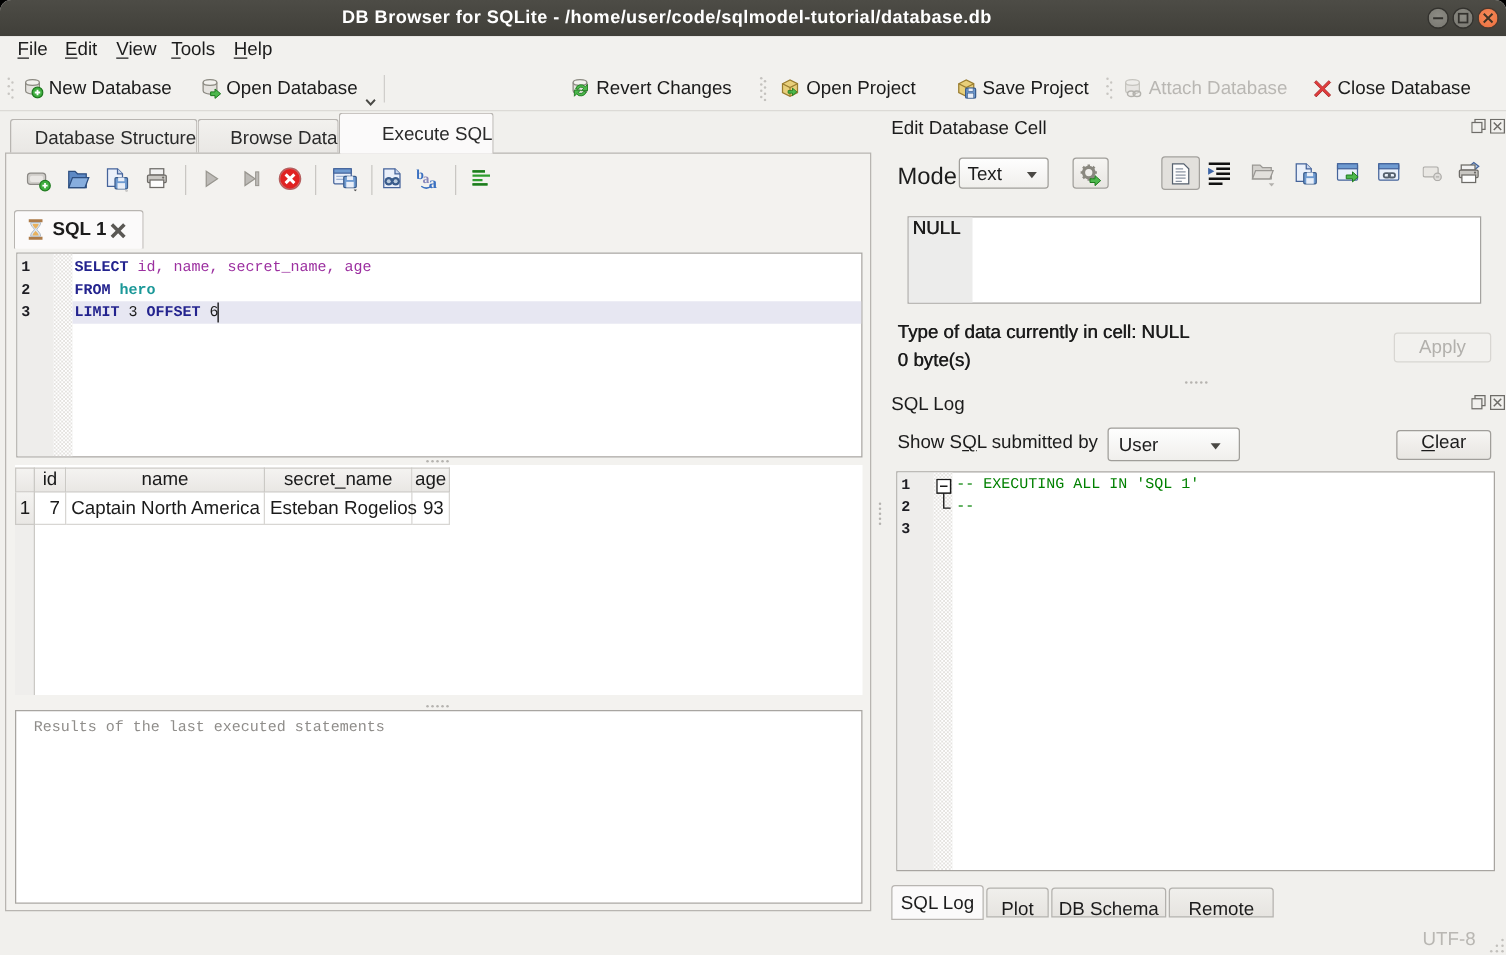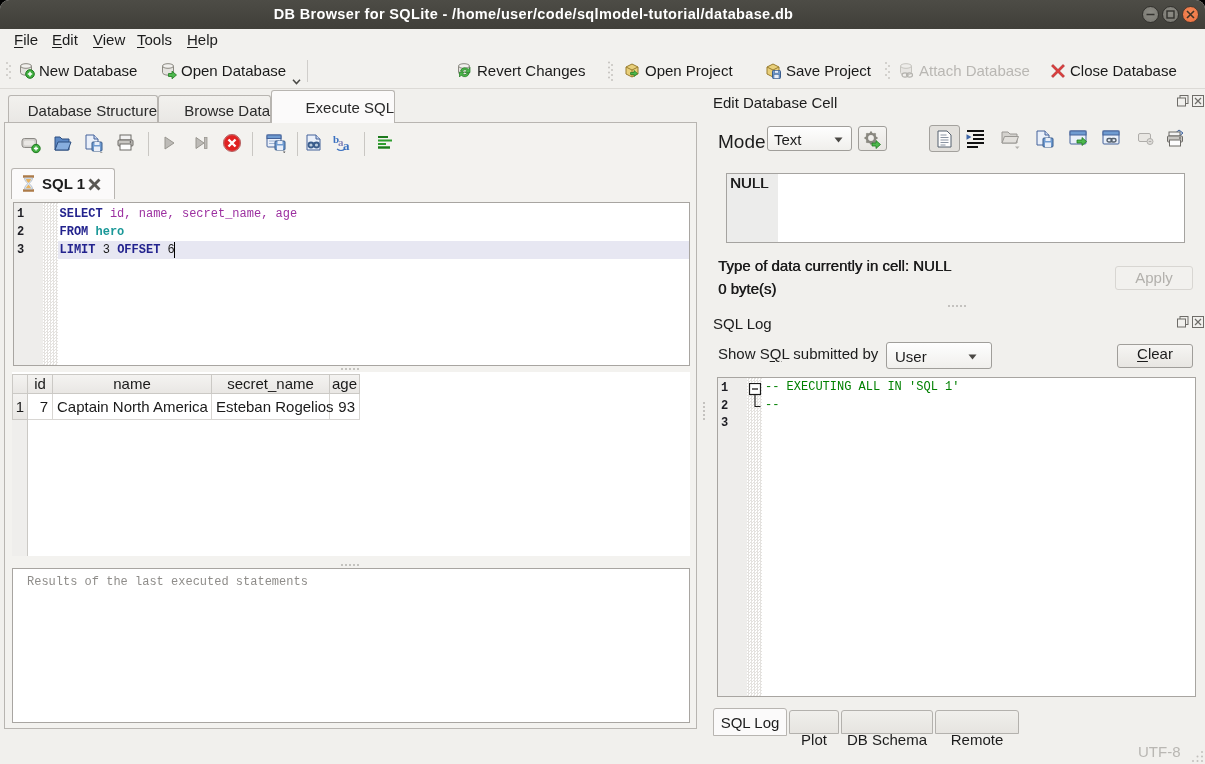--- a/index.html
+++ b/index.html
@@ -41,21 +41,21 @@
     box-sizing:border-box;padding:4px 4px 0 4px;white-space:nowrap;}
   .rnum{background:linear-gradient(#f4f3f1,#e9e7e4);border:1px solid #cbc9c5;border-top:none;
     box-sizing:border-box;text-align:center;padding-top:4px;}
   .combo{background:linear-gradient(#fefefe,#f0efec);border:1px solid #a09e9a;border-radius:3px;
     box-sizing:border-box;font-size:15px;color:#1c1c1c;}
   .btn{background:linear-gradient(#f6f5f3,#e8e6e2);border:1px solid #a09e9a;border-radius:3px;
     box-sizing:border-box;}
   .checker{background-image:conic-gradient(#e4e2df 25%,#ffffff 25% 50%,#e4e2df 50% 75%,#ffffff 75%);
     background-size:3px 3px;}
   .btab{top:710px;height:24px;background:linear-gradient(#f0efec,#e6e4e0);border:1px solid #b3b1ad;
-    border-radius:3px 3px 0 0;box-sizing:border-box;text-align:center;font-size:15px;color:#1c1c1c;padding-top:20px;}
+    border-radius:3px 3px 0 0;box-sizing:border-box;text-align:center;font-size:15px;color:#1c1c1c;padding-top:8px;}
 </style>
 </head>
 <body>
 <div id="win">
   <div class="abs" id="titlebar"></div>
   <div class="abs" id="titletext">DB Browser for SQLite - /home/user/code/sqlmodel-tutorial/database.db</div>
   <div class="abs winbtn" style="left:1142px;background:radial-gradient(circle at 50% 40%,#8d8c85,#77766f);border:1px solid #33322e;">
     <svg width="15" height="15">
         <line x1="3.5" y1="7.5" x2="11.5" y2="7.5" stroke="#33322e" stroke-width="1.6"></line>
       </svg></div>
@@ -322,21 +322,21 @@
   <div class="abs docktitle" style="left:713px;top:94px;">Edit Database Cell</div>
   <svg class="abs" style="left:1177px;top:95px;" width="12" height="12">
       <rect x="3" y="0.5" width="8" height="8" fill="none" stroke="#6e6c68"></rect>
       <rect x="0.5" y="3" width="8" height="8" fill="#f1f0ed" stroke="#6e6c68"></rect>
     </svg>
   <svg class="abs" style="left:1192px;top:95px;" width="12" height="12">
       <rect x="0.5" y="0.5" width="11" height="11" fill="none" stroke="#6e6c68"></rect>
       <path d="M3 3 l6 6 M9 3 l-6 6" stroke="#6e6c68" stroke-width="1.2"></path>
     </svg>
   <div class="abs" style="left:718px;top:131px;font-size:19px;color:#1c1c1c;">Mode:</div>
-  <div class="abs combo" style="left:767px;top:126px;width:85px;height:25px;text-align:center;">
+  <div class="abs combo" style="left:767px;top:126px;width:72px;height:25px;text-align:center;">
     <span style="position:absolute;left:6px;top:4px;">Text</span>
     <svg style="position:absolute;right:8px;top:10px;" width="9" height="6">
         <path d="M0.5 0.5 L8.5 0.5 L4.5 5.5 z" fill="#4a4844"></path>
       </svg>
   </div>
   <div class="abs btn" style="left:858px;top:126px;width:29px;height:25px;">
     <svg style="position:absolute;left:4px;top:3px;" width="20" height="19">
         <circle cx="8" cy="8" r="4.2" fill="none" stroke="#8a8880" stroke-width="2.6"></circle>
         <g stroke="#8a8880" stroke-width="2">
           <path d="M8 1.5 v3 M8 11.5 v3 M1.5 8 h3 M11.5 8 h3 M3.4 3.4 l2.1 2.1 M10.5 10.5 l2.1 2.1 M12.6 3.4 l-2.1 2.1 M5.5 10.5 l-2.1 2.1"></path>

